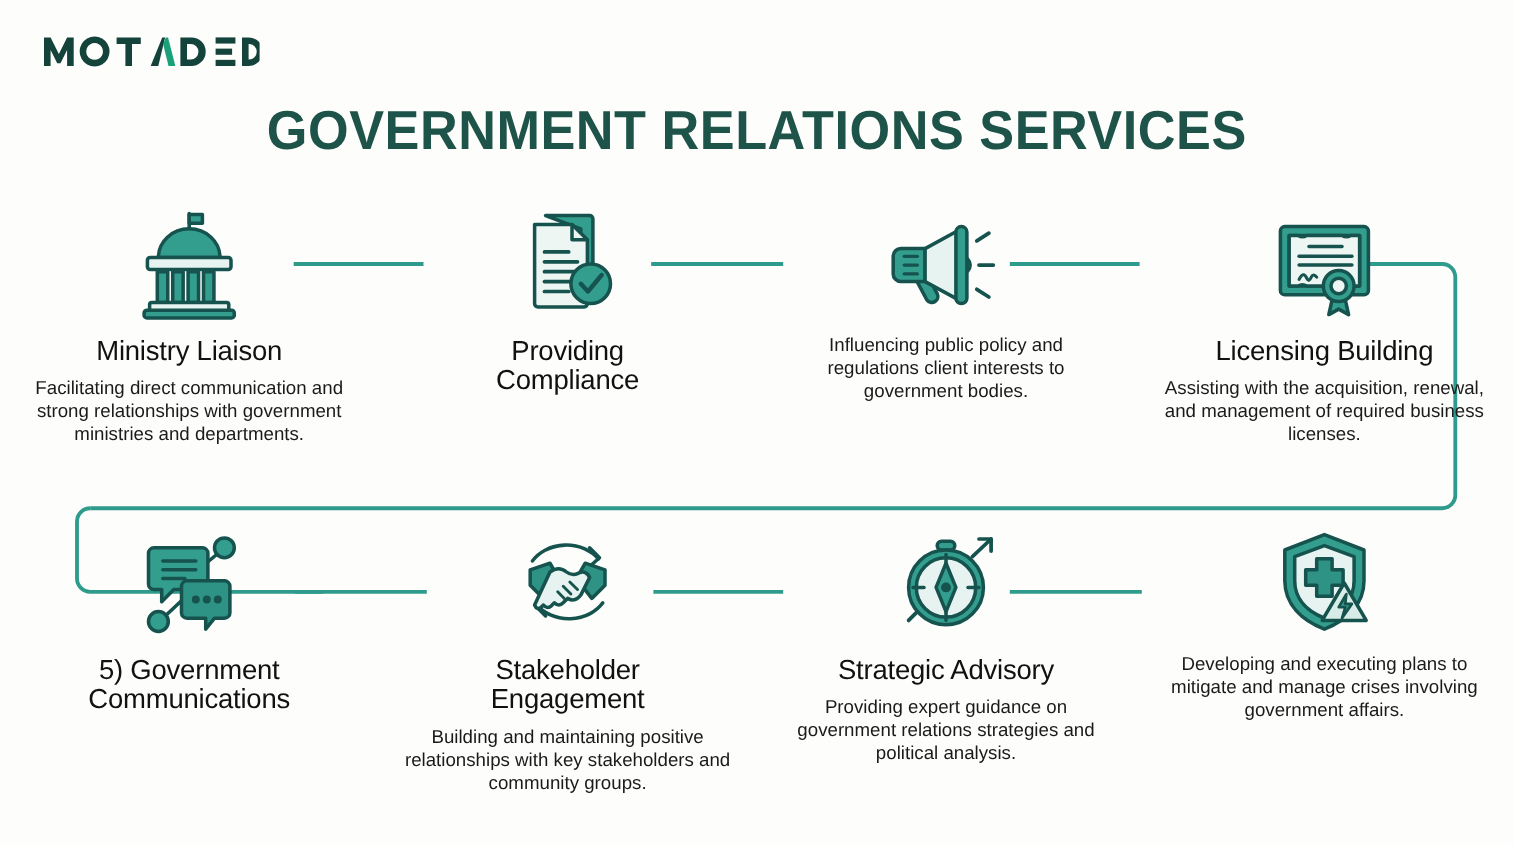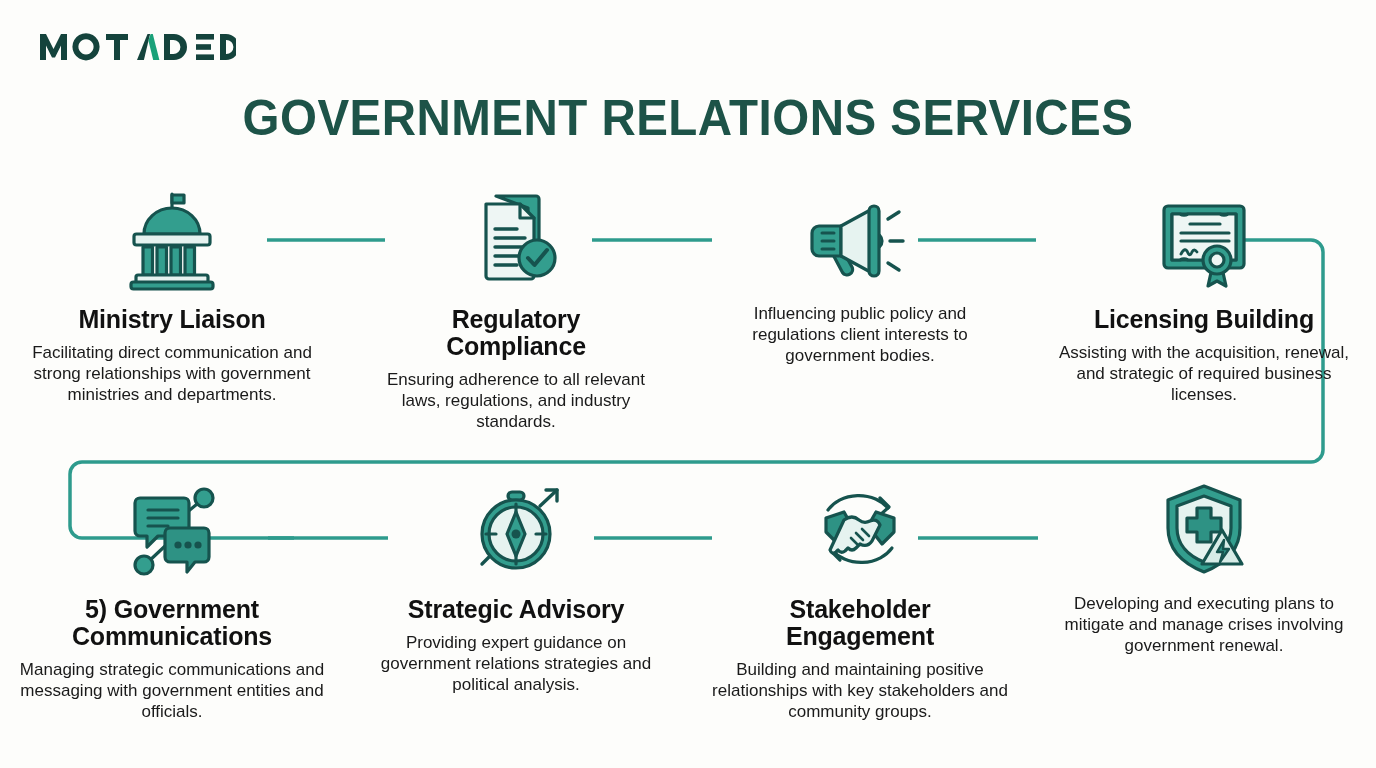--- a/index.html
+++ b/index.html
@@ -76,21 +76,21 @@
     height: 108px;
     display: flex;
     align-items: center;
     justify-content: center;
   }
 
   .card-title {
     margin-top: 12px;
     font-size: 25px;
     line-height: 27px;
-    font-weight: 700;
+    font-weight: 400;
     color: #111111;
     text-align: center;
     max-width: 230px;
     letter-spacing: -0.2px;
   }
 
   .card-desc {
     margin-top: 9px;
     font-size: 17px;
     line-height: 21px;
@@ -192,22 +192,21 @@
             <line x1="33" y1="61" x2="63" y2="61"></line>
             <line x1="33" y1="70" x2="63" y2="70"></line>
             <line x1="33" y1="79" x2="55" y2="79"></line>
           </g>
 
           <circle cx="75" cy="72" r="18" fill="#339e8e"></circle>
           <path d="M66 72 l6.5 7 L85 64" fill="none" stroke="#16534e" stroke-width="4"></path>
         </g>
       </svg>
     </div>
-    <div class="card-title">Regulatory Compliance</div>
-    <div class="card-desc">Ensuring adherence to all relevant laws, regulations, and industry standards.</div>
+    <div class="card-title">Providing Compliance</div>
   </div>
 
   <div class="card">
     <div class="card-icon">
       <svg width="108" height="108" viewBox="0 0 108 108">
         <g stroke="#16534e" stroke-width="3.2" stroke-linejoin="round" stroke-linecap="round">
 
           <path d="M24 63 l10 -4 l12 22 a5.5 5.5 0 0 1 -9.5 5.5 Z" fill="#339e8e"></path>
 
           <path d="M13 40 h22 v30 H13 a7 7 0 0 1 -7 -7 V47 a7 7 0 0 1 7 -7 Z" fill="#339e8e"></path>
@@ -253,21 +252,21 @@
           <path d="M31 68 q4 -8 7 -1 q2 4 4 -1 q2 -4 5 0" fill="none" stroke-width="2.8"></path>
 
           <path d="M62 82 l-4 18 l9 -5 l9 5 l-4 -18 Z" fill="#339e8e"></path>
 
           <circle cx="67" cy="74" r="14" fill="#339e8e"></circle>
           <circle cx="67" cy="74" r="7" fill="#eef6f4"></circle>
         </g>
       </svg>
     </div>
     <div class="card-title">Licensing Building</div>
-    <div class="card-desc wide">Assisting with the acquisition, renewal, and strategic of required business licenses.</div>
+    <div class="card-desc wide">Assisting with the acquisition, renewal, and management of required business licenses.</div>
   </div>
 
 </div>
 
 <div class="row row-2">
 
   <div class="card">
     <div class="card-icon">
       <svg width="108" height="108" viewBox="0 0 108 108">
         <g stroke="#16534e" stroke-width="3.2" stroke-linejoin="round" stroke-linecap="round">
@@ -290,21 +289,46 @@
             <circle cx="70" cy="69" r="3.6"></circle>
             <circle cx="80" cy="69" r="3.6"></circle>
           </g>
 
           <circle cx="86" cy="22" r="9" fill="#339e8e"></circle>
           <circle cx="26" cy="89" r="9" fill="#339e8e"></circle>
         </g>
       </svg>
     </div>
     <div class="card-title">5) Government Communications</div>
-    <div class="card-desc wide">Managing strategic communications and messaging with government entities and officials.</div>
+  </div>
+
+  <div class="card">
+    <div class="card-icon">
+      <svg width="108" height="108" viewBox="0 0 108 108">
+        <g stroke="#16534e" stroke-width="3.2" stroke-linejoin="round" stroke-linecap="round" fill="none">
+
+          <path d="M22 34 a36 30 0 0 1 60 -2"></path>
+          <path d="M74 22 l9 9 l-9 8"></path>
+          <path d="M86 72 a36 30 0 0 1 -60 2"></path>
+          <path d="M34 84 l-9 -9 l9 -8"></path>
+
+          <path d="M20 42 l18 -6 l8 14 l-14 18 l-12 -12 Z" fill="#2e9284"></path>
+          <path d="M88 42 l-18 -6 l-8 14 l14 18 l12 -12 Z" fill="#2e9284"></path>
+
+          <path d="M38 44 q8 -6 15 0 q5 4 11 1 q7 -3 10 4 l-8 16 q-5 7 -12 3 l-4 4 q-4 4 -8 0 l-3 3 q-4 3 -7 -1 l-2 2 q-4 3 -6 -2 Z" fill="#e6f3f0"></path>
+          <g stroke-width="2.6">
+            <path d="M45 62 l6 6"></path>
+            <path d="M50 57 l7 7"></path>
+            <path d="M56 53 l7 7"></path>
+          </g>
+        </g>
+      </svg>
+    </div>
+    <div class="card-title">Stakeholder Engagement</div>
+    <div class="card-desc">Building and maintaining positive relationships with key stakeholders and community groups.</div>
   </div>
 
   <div class="card">
     <div class="card-icon">
       <svg width="108" height="108" viewBox="0 0 108 108">
         <g stroke="#16534e" stroke-width="3.2" stroke-linejoin="round" stroke-linecap="round">
 
           <g fill="none" stroke-width="3.4">
             <path d="M78 30 L95 14"></path>
             <path d="M84 14 h11 v11"></path>
@@ -328,56 +352,30 @@
         </g>
       </svg>
     </div>
     <div class="card-title">Strategic Advisory</div>
     <div class="card-desc wide">Providing expert guidance on government relations strategies and political analysis.</div>
   </div>
 
   <div class="card">
     <div class="card-icon">
       <svg width="108" height="108" viewBox="0 0 108 108">
-        <g stroke="#16534e" stroke-width="3.2" stroke-linejoin="round" stroke-linecap="round" fill="none">
-
-          <path d="M22 34 a36 30 0 0 1 60 -2"></path>
-          <path d="M74 22 l9 9 l-9 8"></path>
-          <path d="M86 72 a36 30 0 0 1 -60 2"></path>
-          <path d="M34 84 l-9 -9 l9 -8"></path>
-
-          <path d="M20 42 l18 -6 l8 14 l-14 18 l-12 -12 Z" fill="#2e9284"></path>
-          <path d="M88 42 l-18 -6 l-8 14 l14 18 l12 -12 Z" fill="#2e9284"></path>
-
-          <path d="M38 44 q8 -6 15 0 q5 4 11 1 q7 -3 10 4 l-8 16 q-5 7 -12 3 l-4 4 q-4 4 -8 0 l-3 3 q-4 3 -7 -1 l-2 2 q-4 3 -6 -2 Z" fill="#e6f3f0"></path>
-          <g stroke-width="2.6">
-            <path d="M45 62 l6 6"></path>
-            <path d="M50 57 l7 7"></path>
-            <path d="M56 53 l7 7"></path>
-          </g>
-        </g>
-      </svg>
-    </div>
-    <div class="card-title">Stakeholder Engagement</div>
-    <div class="card-desc">Building and maintaining positive relationships with key stakeholders and community groups.</div>
-  </div>
-
-  <div class="card">
-    <div class="card-icon">
-      <svg width="108" height="108" viewBox="0 0 108 108">
         <g stroke="#16534e" stroke-width="3.2" stroke-linejoin="round" stroke-linecap="round">
 
           <path d="M54 10 L90 24 v28 c0 22 -16 36 -36 44 c-20 -8 -36 -22 -36 -44 V24 Z" fill="#339e8e"></path>
 
           <path d="M54 20 L81 30 v22 c0 17 -12 28 -27 34 c-15 -6 -27 -17 -27 -34 V30 Z" fill="#e6f3f0"></path>
 
           <path d="M47 32 h14 v10 h10 v14 h-10 v10 h-14 v-10 h-10 v-14 h10 Z" fill="#2e9284"></path>
 
           <path d="M72 54 L92 88 H52 Z" fill="#d7ece7"></path>
 
           <path d="M74 64 l-7 12 h6 l-3 10 l9 -13 h-6 Z" fill="#2e9284" stroke-width="2.4"></path>
         </g>
       </svg>
     </div>
-    <div class="card-desc wide">Developing and executing plans to mitigate and manage crises involving government renewal.</div>
+    <div class="card-desc wide">Developing and executing plans to mitigate and manage crises involving government affairs.</div>
   </div>
 
 </div>
 
 </body></html>

